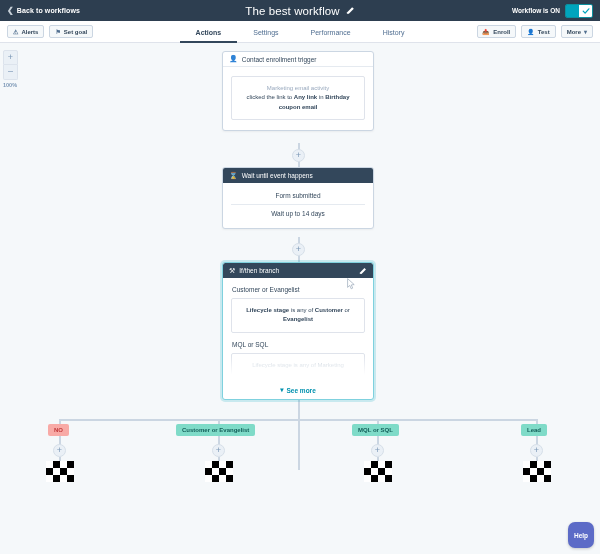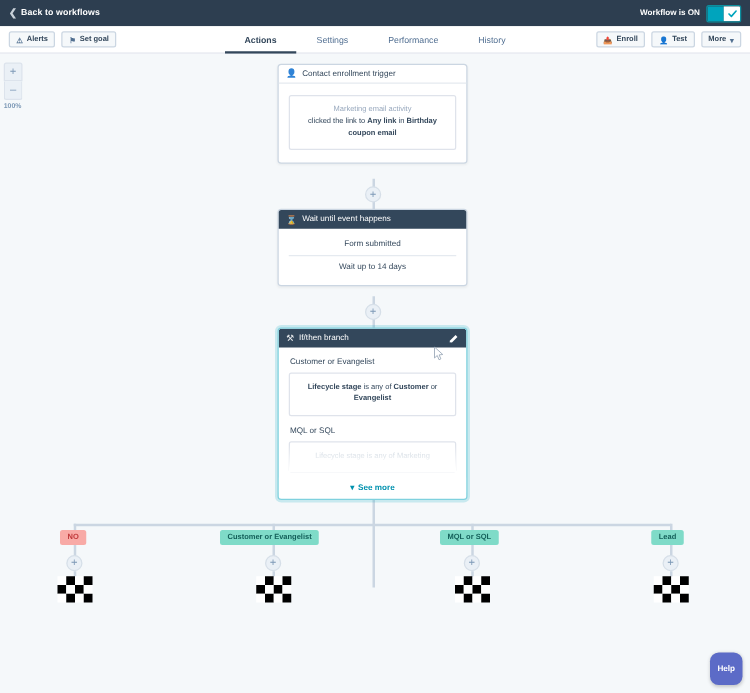--- a/index.html
+++ b/index.html
@@ -191,20 +191,28 @@
       <div class="toggle">
         <div class="on"></div>
         <div class="knob">
           <svg width="8" height="8" viewBox="0 0 10 10">
             <path d="M1.5 5.2 L3.9 7.6 L8.6 2.3" stroke="#00a4bd" stroke-width="1.6" fill="none" stroke-linecap="round" stroke-linejoin="round"></path>
           </svg>
         </div>
       </div>
     </div>
   </div>
+  <div class="topbar-center">
+    <span class="wf-title">The best workflow</span>
+    <span class="pencil">
+      <svg width="9" height="9" viewBox="0 0 12 12">
+        <path d="M1 10.2 L1.6 8.2 L8.2 1.6 L10.4 3.8 L3.8 10.4 Z" fill="#ffffff"></path>
+      </svg>
+    </span>
+  </div>
 
   <div class="toolbar">
     <div class="toolbar-left">
       <div class="btn">
         <span class="gly">⚠</span>
         <span>Alerts</span>
       </div>
       <div class="btn">
         <span class="gly">⚑</span>
         <span>Set goal</span>

